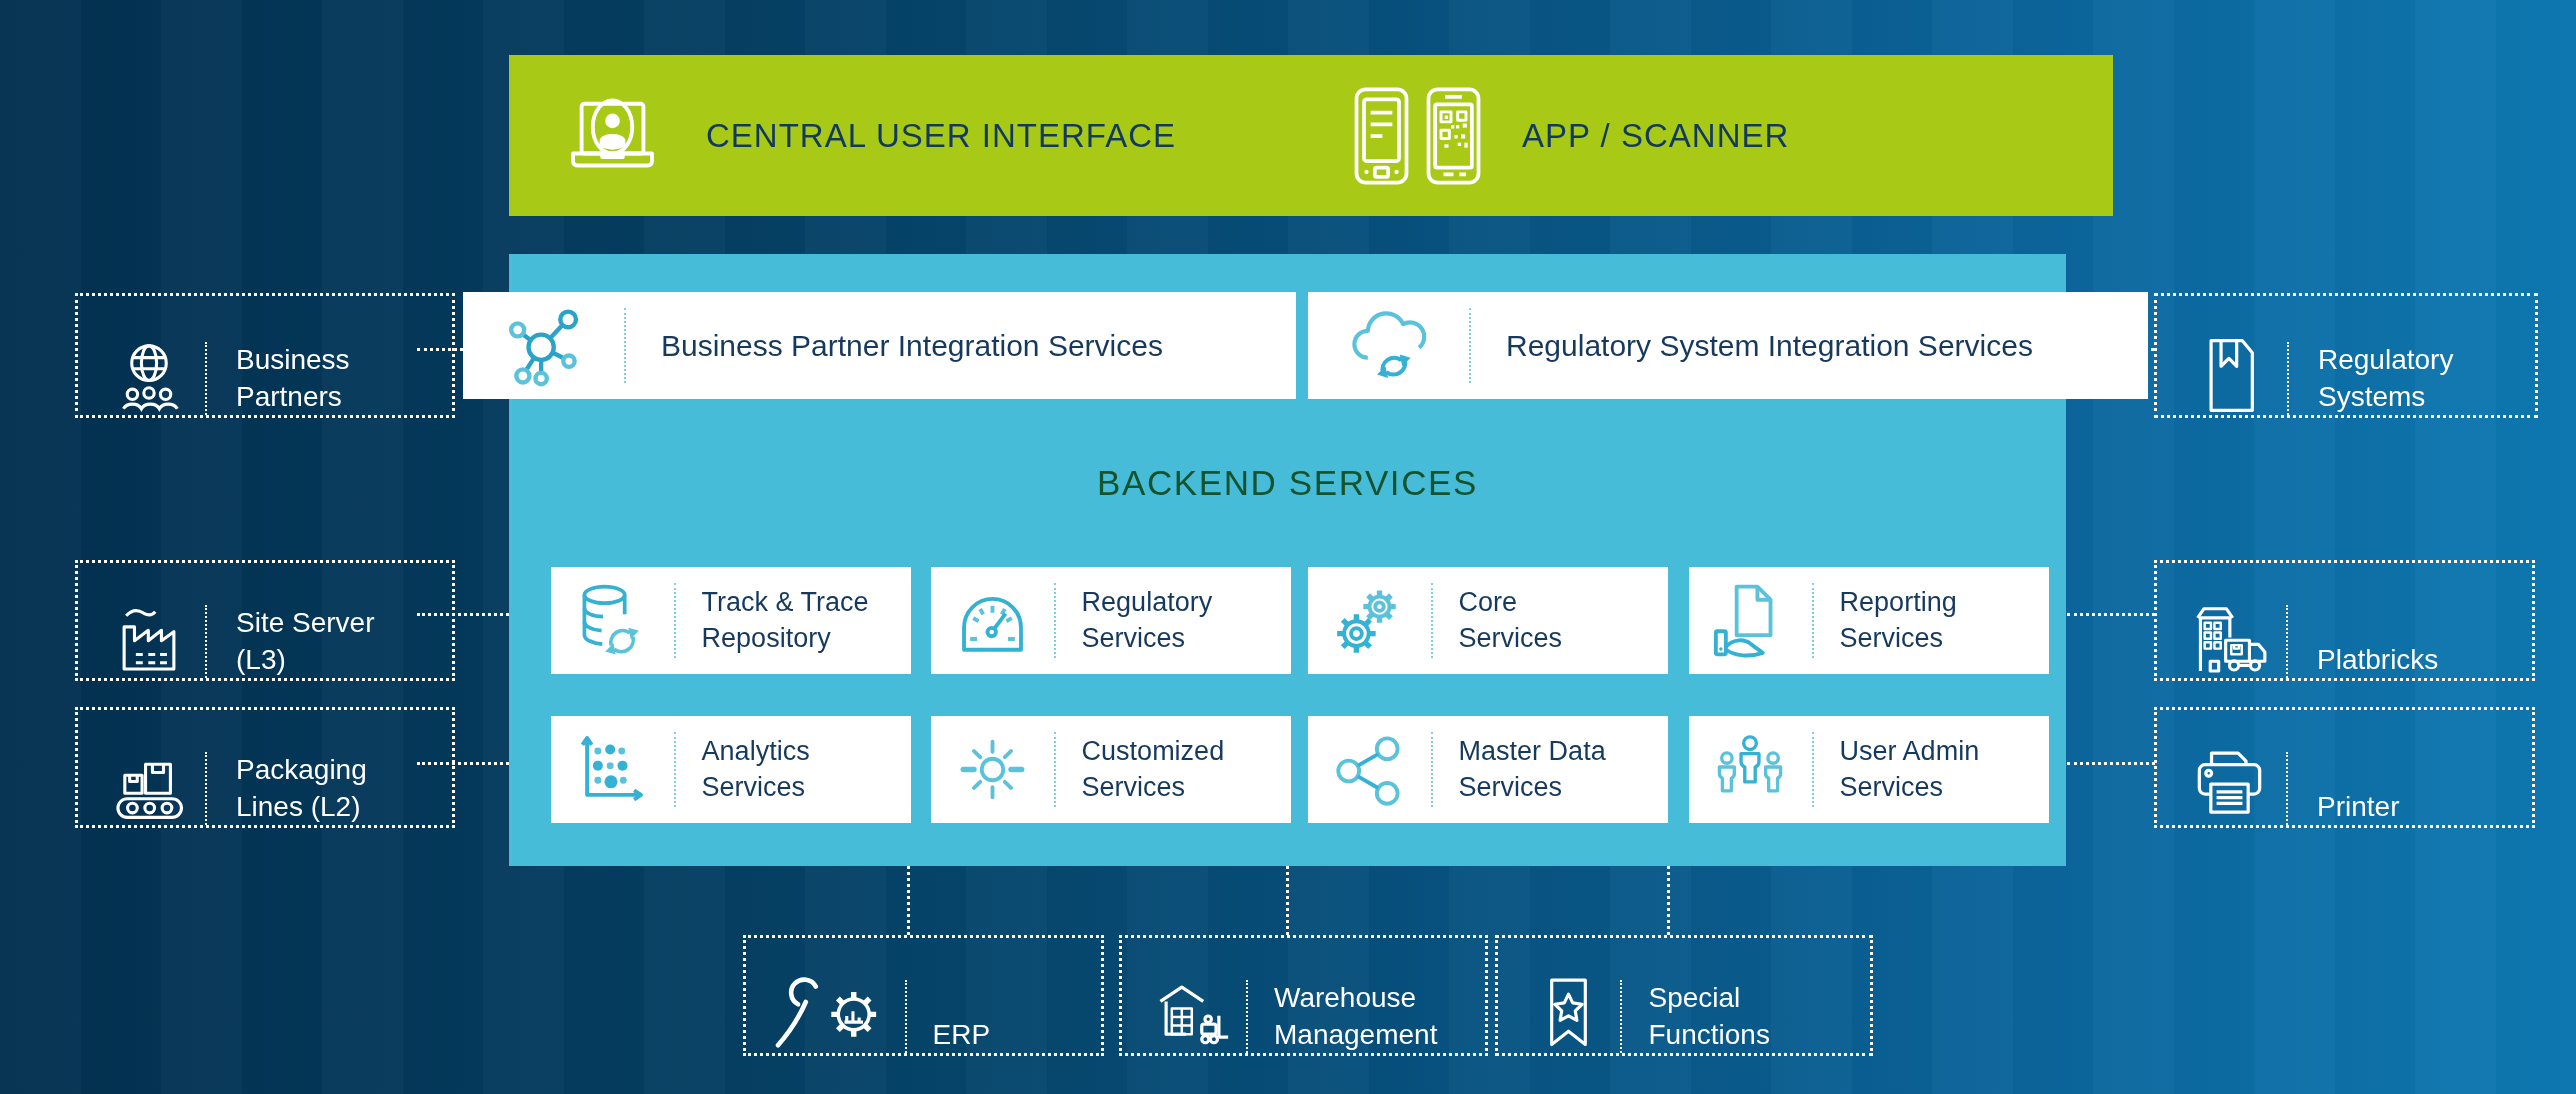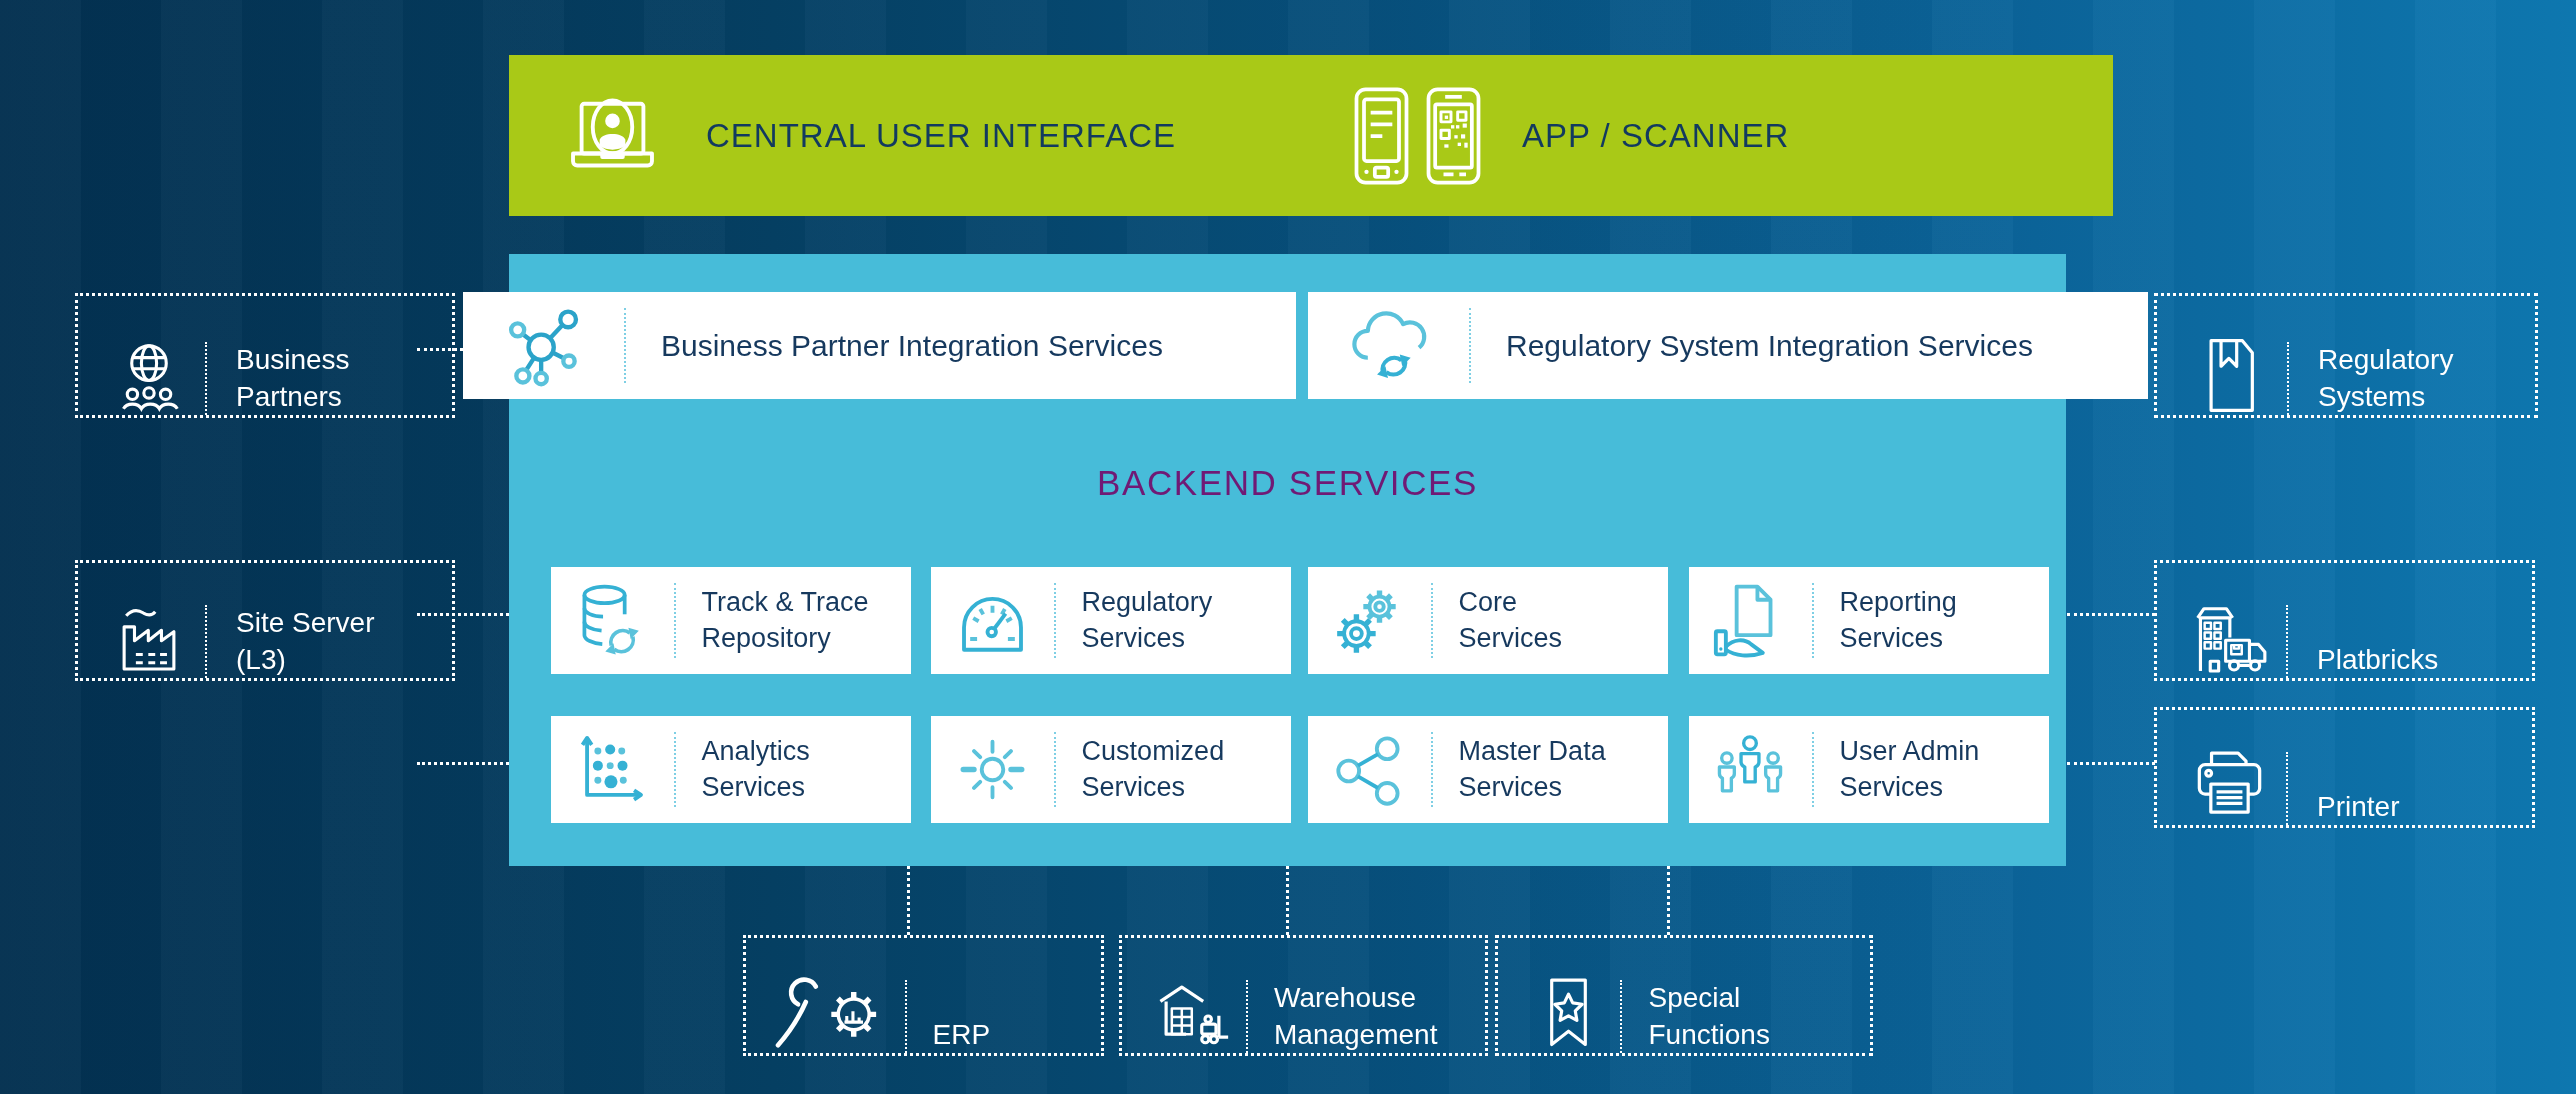--- a/index.html
+++ b/index.html
@@ -9,21 +9,21 @@
     background:linear-gradient(90deg,#033050 0%,#054064 30%,#07517e 55%,#0b649a 78%,#0e79b2 100%);
   }
   .canvas::after{
     content:'';position:absolute;inset:0;pointer-events:none;
     background:repeating-linear-gradient(90deg,rgba(255,255,255,0.022) 0 81px,rgba(0,0,0,0.02) 81px 161px);
   }
   .green-banner{position:absolute;background:#a9c917;display:flex;align-items:center;color:#123a5f;z-index:3;}
   .banner-label{font-size:33px;letter-spacing:1px;white-space:nowrap;}
   .teal-panel{position:absolute;background:#47bcd9;z-index:1;}
   .panel-title{position:absolute;left:0;top:209px;width:100%;text-align:center;
-    font-size:35px;letter-spacing:1.6px;color:#701a75;}
+    font-size:35px;letter-spacing:1.6px;color:#14532d;}
   .card{position:absolute;background:#ffffff;display:flex;align-items:center;color:#16395e;z-index:4;}
   .icon-wrap{flex:0 0 auto;display:flex;align-items:center;justify-content:center;}
   .divider-teal{flex:0 0 0;border-left:2.6px dotted #7ecfe4;height:75px;}
   .divider-white{flex:0 0 0;border-left:2.6px dotted #ffffff;height:73px;}
   .card-label{font-size:27px;line-height:1.3;}
   .int-label{font-size:30px;}
   .card-label span,.ext-label span{display:block;}
   .ext-box{position:absolute;border:3.2px dotted #ffffff;display:flex;align-items:flex-end;color:#ffffff;z-index:4;}
   .ext-label{font-size:28px;line-height:1.3;}
   .h-conn{position:absolute;border-top:3.9px dotted #ffffff;height:0;z-index:2;}
@@ -337,20 +337,41 @@
         </g>
       </svg>
     </span>
     <span class="divider-white" style="margin-left:18px;"></span>
     <span class="ext-label" style="margin-left:29px;">
       <span>Site Server</span>
       <span>(L3)</span>
     </span>
   </div>
 
+  <div class="ext-box" style="left:75px;top:707px;width:342px;height:115px;padding-left:32px;">
+    <span class="icon-wrap" style="width:77px;">
+      <svg width="76" height="76" viewBox="0 0 110 110">
+        <g fill="none" stroke="#ffffff" stroke-width="4.5" stroke-linejoin="round">
+          <rect x="20" y="38" width="25" height="26"></rect>
+          <path d="M27 38 v9 h11 v-9"></path>
+          <rect x="50" y="22" width="36" height="42"></rect>
+          <path d="M60 22 v12 h16 v-12"></path>
+          <rect x="10" y="72" width="92" height="27" rx="13.5"></rect>
+          <circle cx="31" cy="85.5" r="7"></circle>
+          <circle cx="56" cy="85.5" r="7"></circle>
+          <circle cx="81" cy="85.5" r="7"></circle>
+        </g>
+      </svg>
+    </span>
+    <span class="divider-white" style="margin-left:18px;"></span>
+    <span class="ext-label" style="margin-left:29px;">
+      <span>Packaging</span>
+      <span>Lines (L2)</span>
+    </span>
+  </div>
 
   <div class="ext-box" style="left:2154px;top:293px;width:343px;height:119px;padding-left:35px;">
     <span class="icon-wrap" style="width:77px;">
       <svg width="64" height="79" viewBox="0 0 90 110">
         <g fill="none" stroke="#ffffff" stroke-width="4.5" stroke-linejoin="round">
           <path d="M17 6 h44 l14 17 v81 H17 z"></path>
           <path d="M31 6 v36 l11 -11 11 11 V6"></path>
         </g>
       </svg>
     </span>

